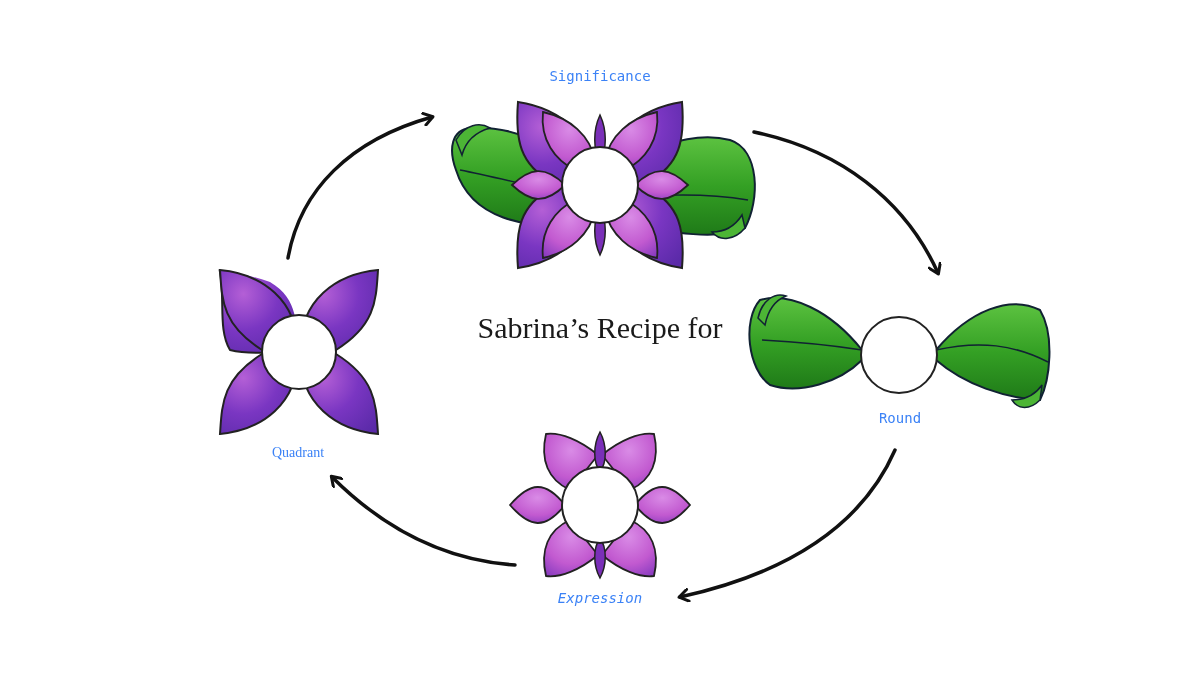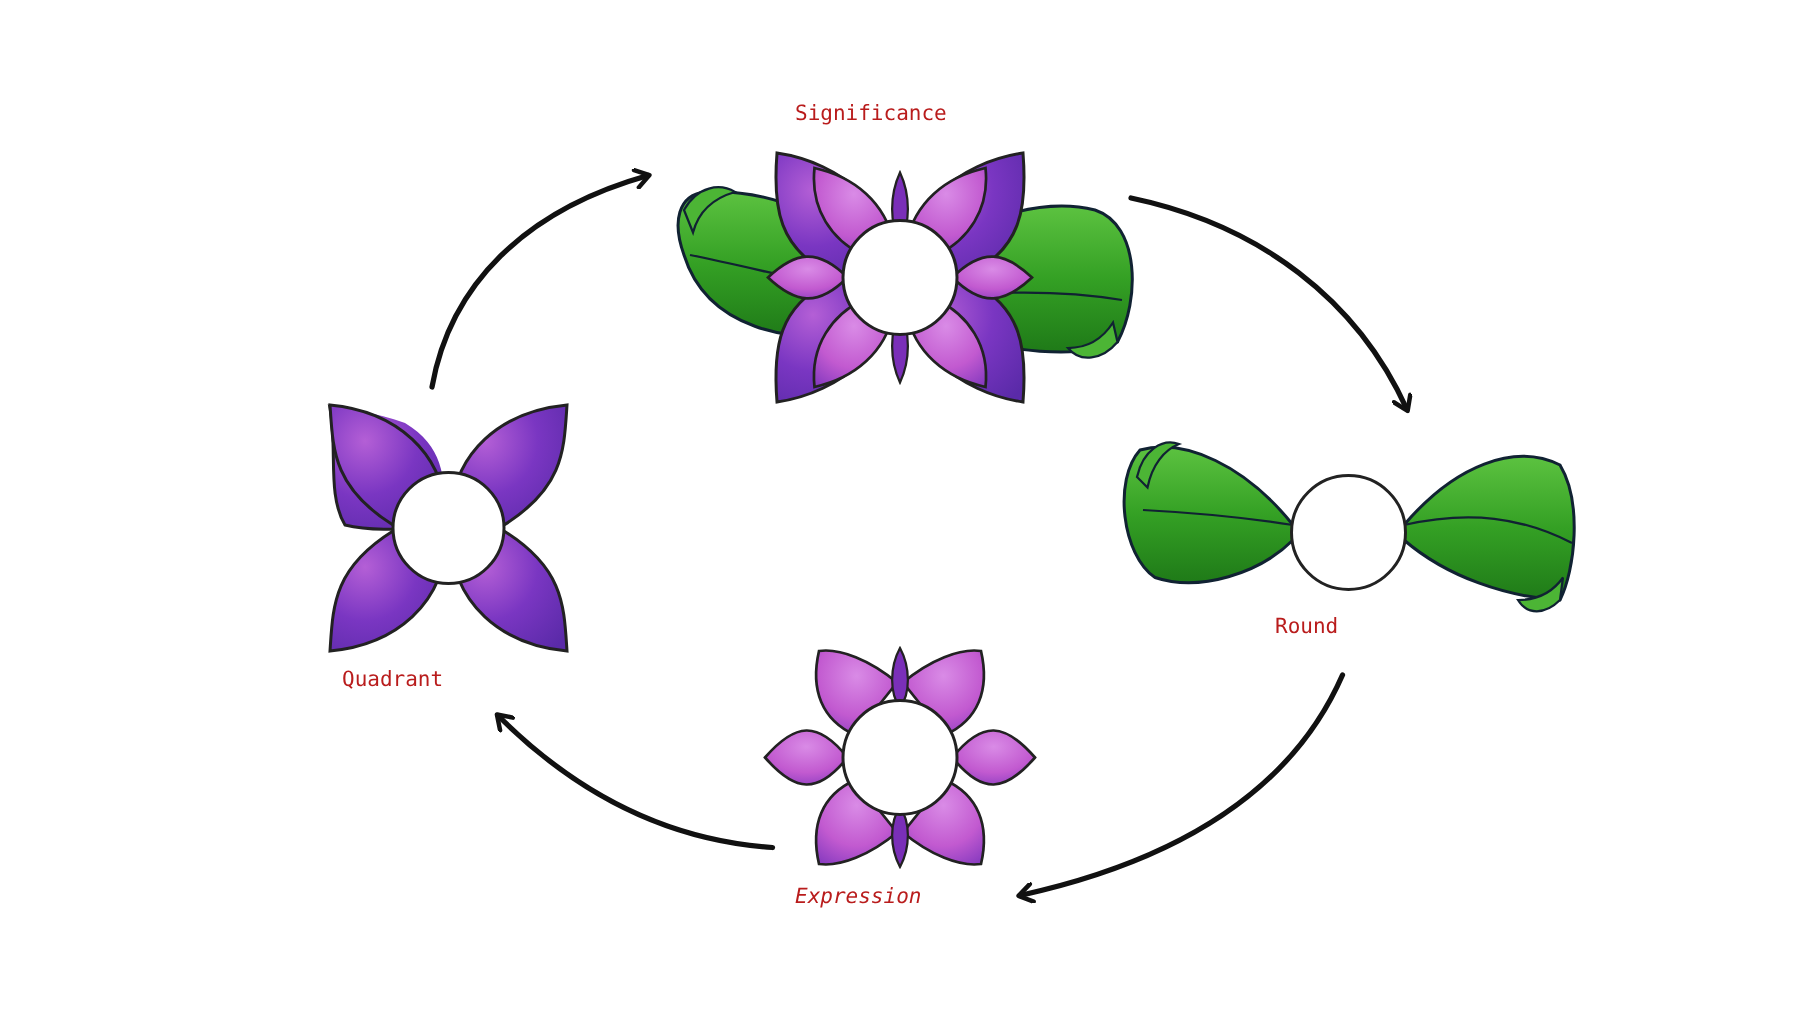--- a/index.html
+++ b/index.html
@@ -1,22 +1,22 @@
 <!DOCTYPE html>
 <html><head>
 <meta charset="utf-8">
 <style>
   html, body { margin: 0; padding: 0; background: #ffffff; }
   body { width: 1200px; height: 675px; position: relative; overflow: hidden; font-family: "DejaVu Serif", serif; }
   #stage { position: absolute; left: 0; top: 0; }
   .title { position: absolute; left: 420px; top: 308px; width: 360px; text-align: center;
            font-family: "Liberation Serif", "DejaVu Serif", serif; font-size: 30px; line-height: 40px; color: #1a1a1a; }
-  .label { position: absolute; font-family: "DejaVu Sans Mono", "Liberation Mono", monospace; font-size: 14px; color: #b91c1c; }
+  .label { position: absolute; font-family: "DejaVu Sans Mono", "Liberation Mono", monospace; font-size: 14px; color: #3b82f6; text-align: center; }
   #lbl-sig { left: 530px; top: 68px; width: 140px; }
-  #lbl-quad { left: 228px; top: 445px; width: 140px; }
+  #lbl-quad { left: 228px; top: 445px; width: 140px; font-family: Liberation Serif, serif; }
   #lbl-tilt { left: 850px; top: 410px; width: 100px; }
   #lbl-exp { left: 530px; top: 590px; width: 140px; font-style: italic; }
 </style>
 </head>
 <body>
 
 <svg id="stage" width="1200" height="675" viewBox="0 0 1200 675">
   <defs>
     <radialGradient id="gPurple" cx="0.3" cy="0.3" r="0.9">
       <stop offset="0" stop-color="#b45fd6"></stop>
@@ -103,13 +103,14 @@
     <circle cx="600" cy="505" r="38" fill="#ffffff" stroke="#222" stroke-width="2"></circle>
   </g>
 </svg>
 
 <div class="label" id="lbl-sig">Significance</div>
 <div class="label" id="lbl-tilt">Round</div>
 <div class="label" id="lbl-exp">Expression</div>
 <div class="label" id="lbl-quad">Quadrant</div>
 
 <div class="title">
+  <div>Sabrina’s Recipe for</div>
 </div>
 
 </body></html>

